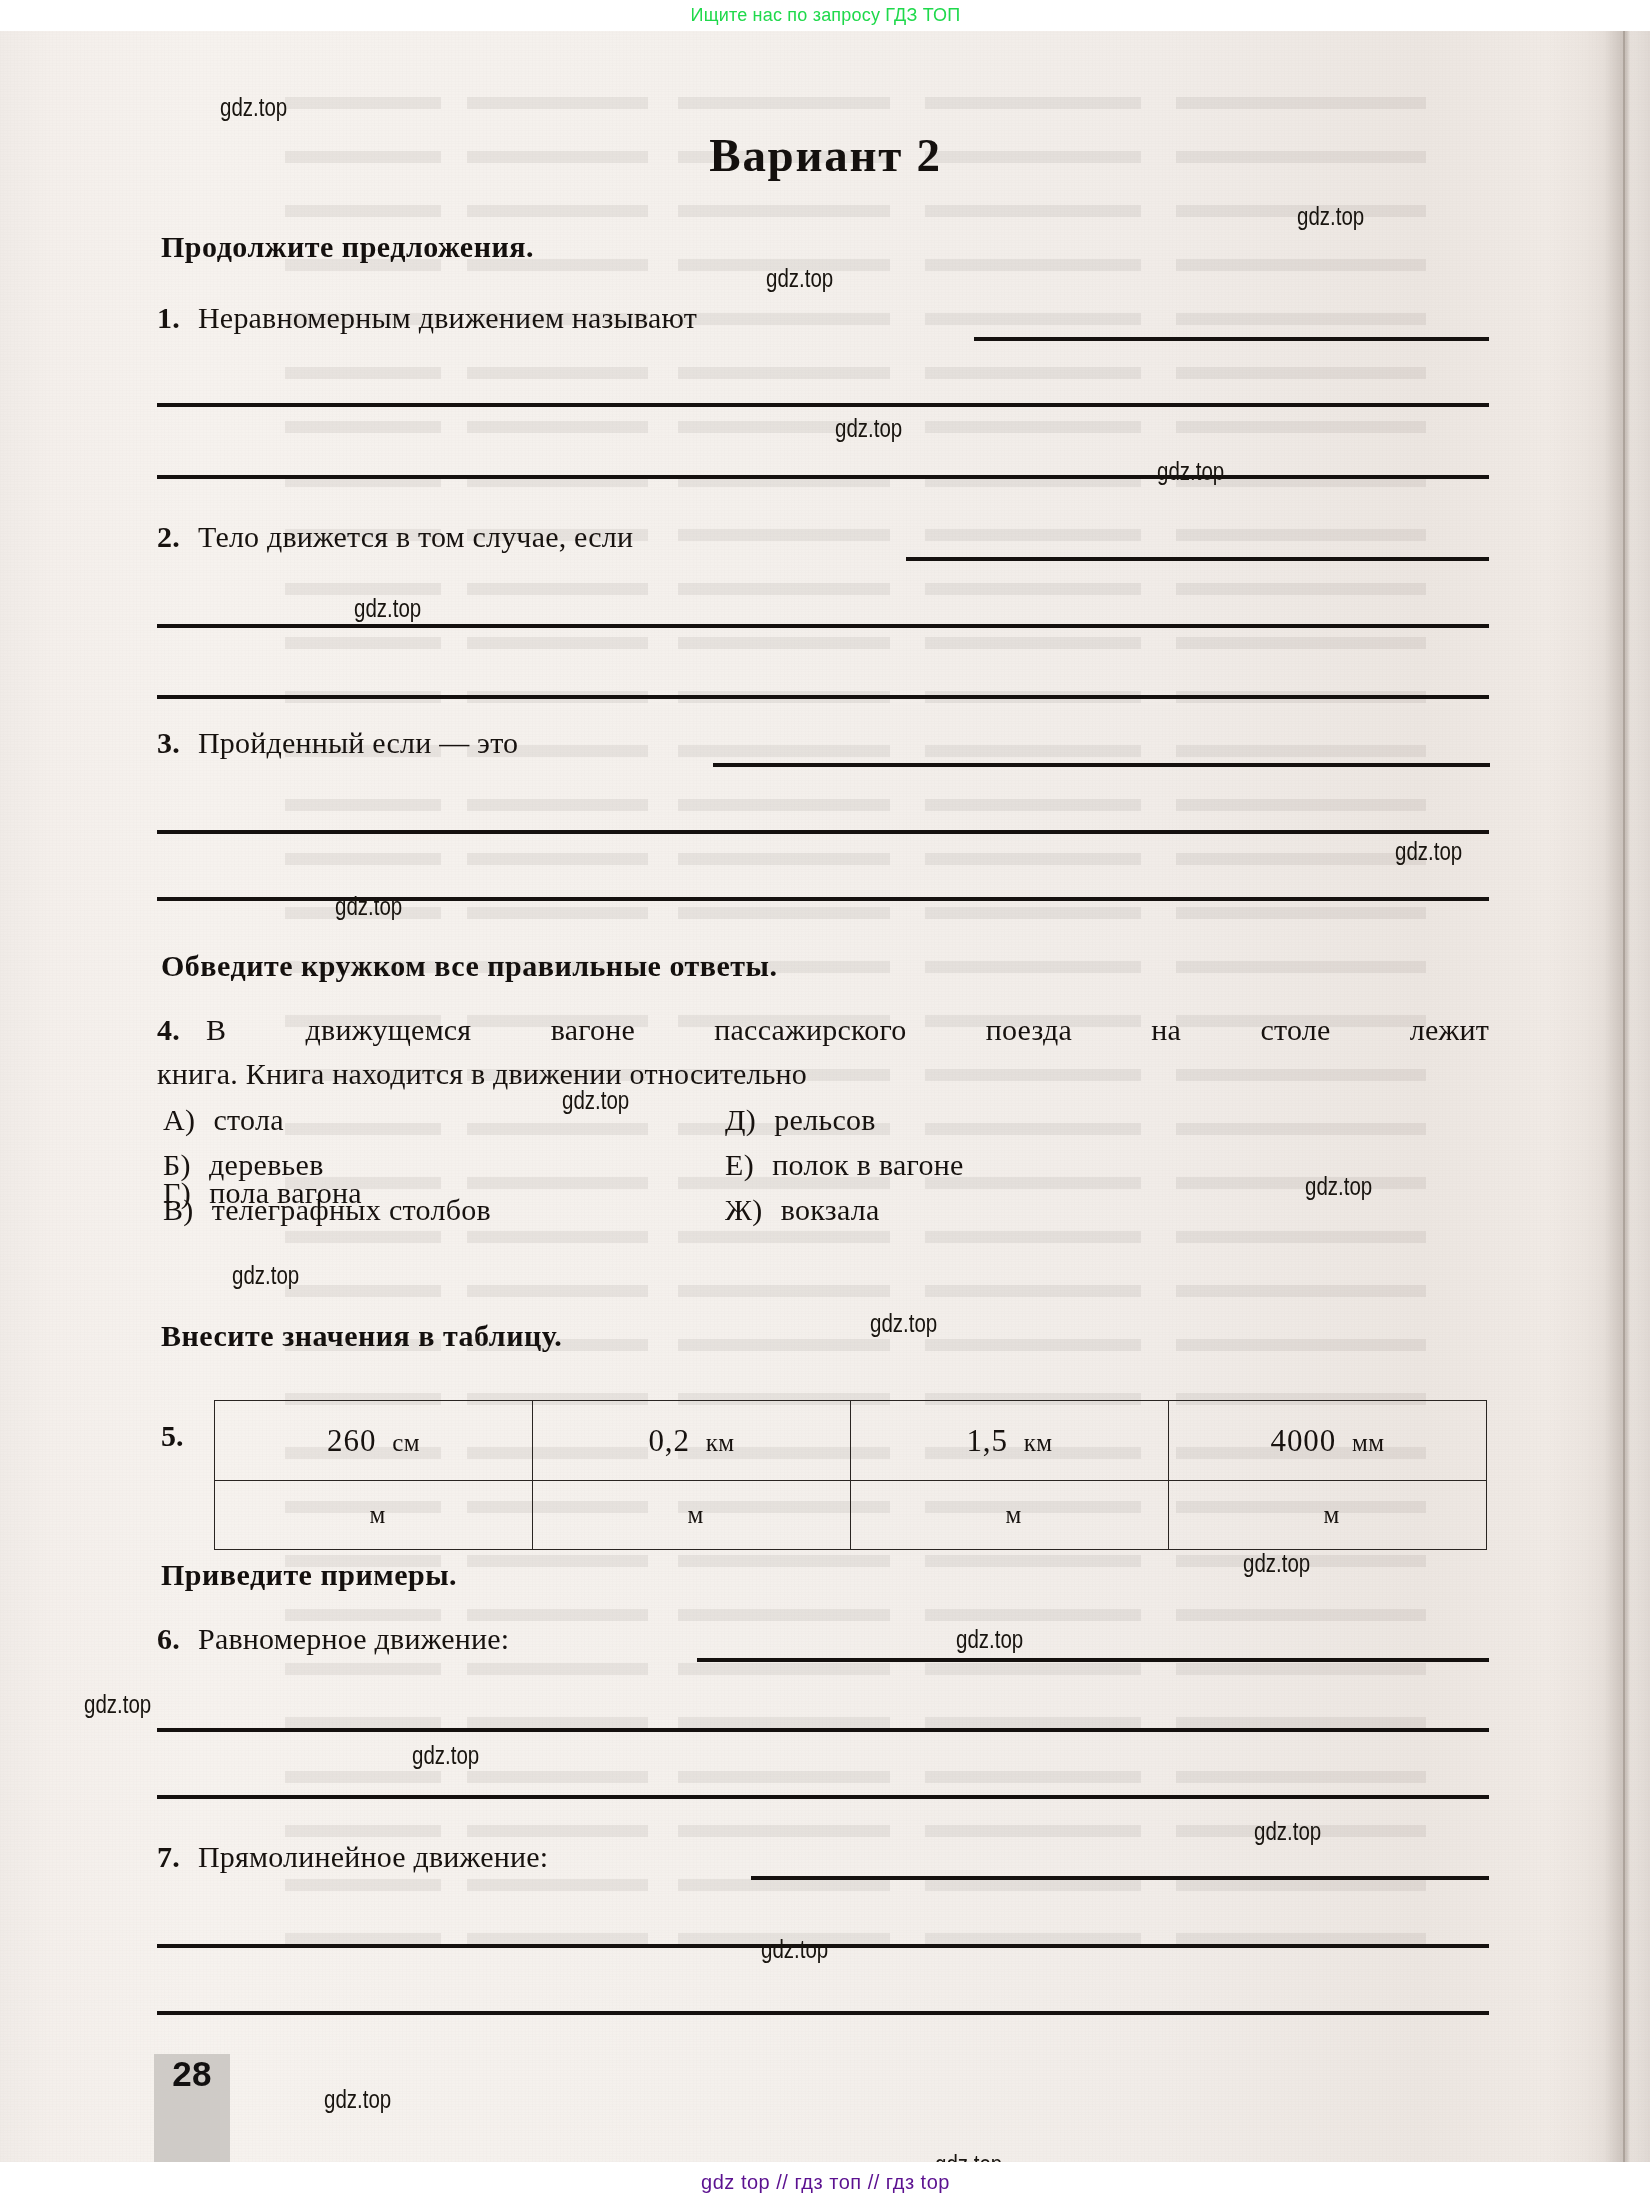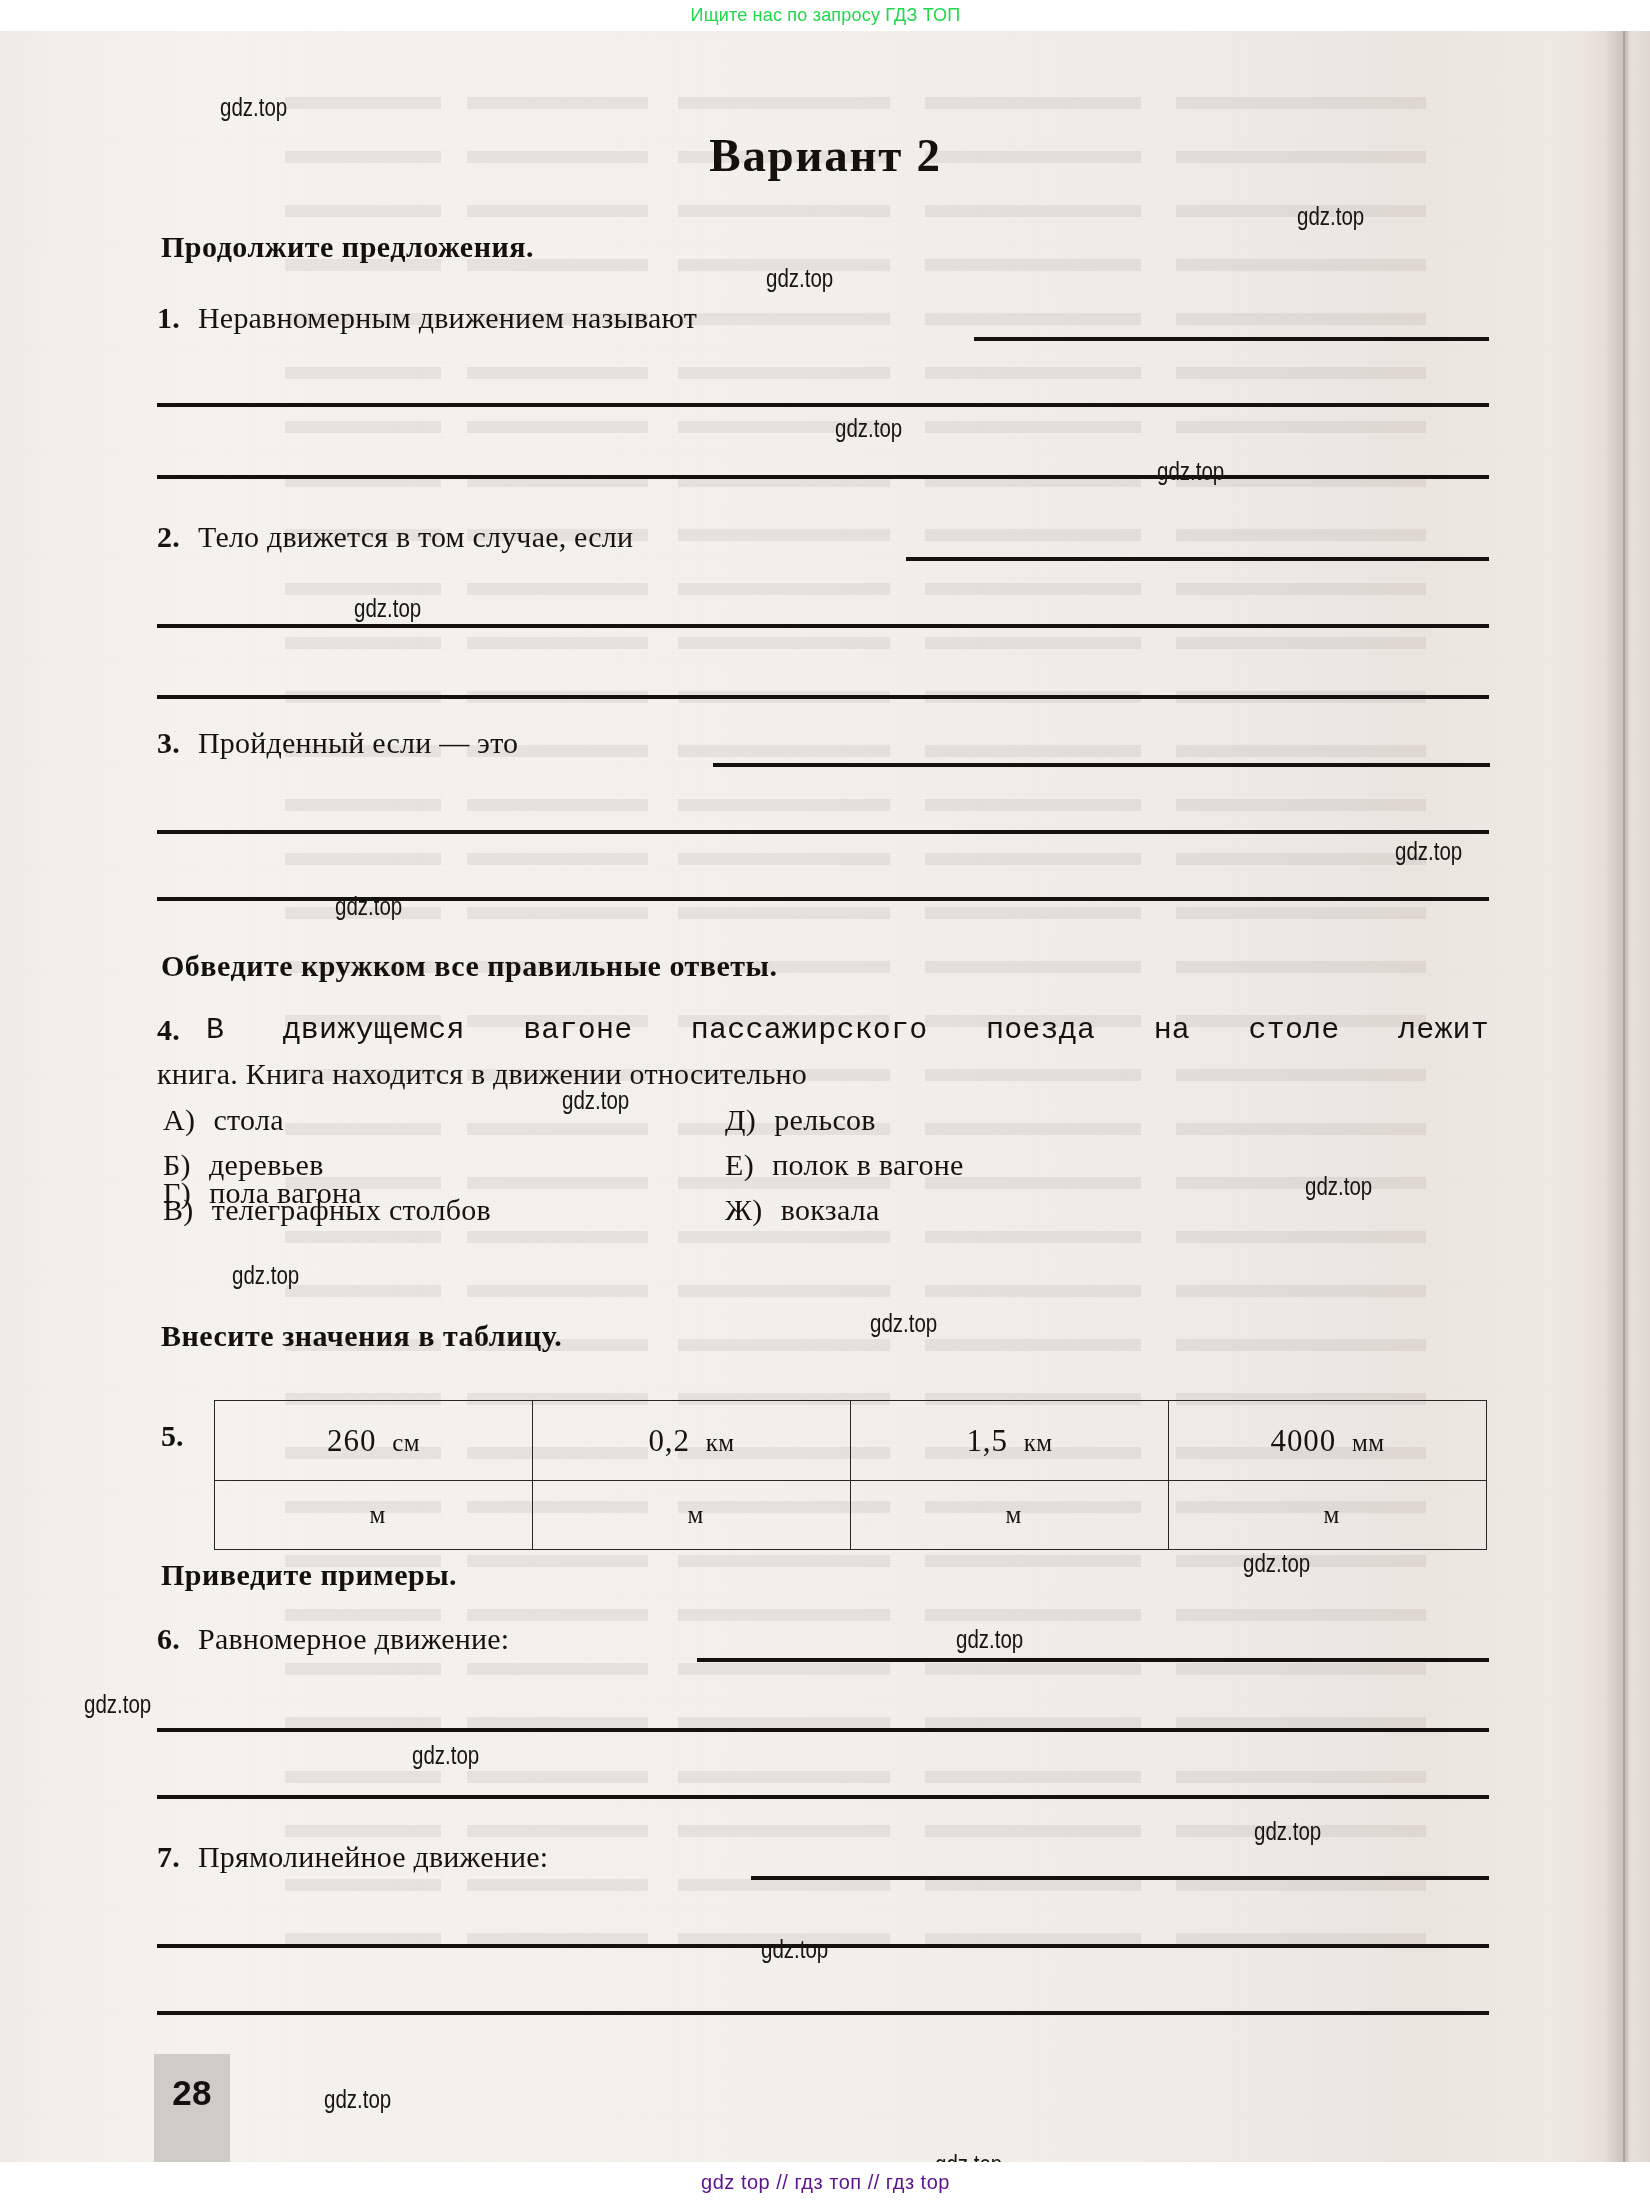--- a/index.html
+++ b/index.html
@@ -67,21 +67,21 @@
     position:absolute;font-size:30px;font-weight:bold;color:#14100e;letter-spacing:0.5px;
   }
 
   .q{
     position:absolute;font-size:30px;color:#17120f;white-space:nowrap;letter-spacing:0.2px;
   }
   .q .qnum{font-weight:bold;}
 
   .q-just{
     position:absolute;font-size:30px;color:#17120f;letter-spacing:0.2px;
-    text-align:justify;text-align-last:justify;font-family:Liberation Mono, monospace;
+    text-align:justify;text-align-last:justify;
   }
 
   
   .rule{
     position:absolute;height:3.5px;background:#15110f;
   }
 
   
   .opt{
     position:absolute;font-size:30px;color:#17120f;white-space:nowrap;letter-spacing:0.3px;
@@ -109,21 +109,21 @@
   }
 
   
   #page-number-box{
     position:absolute;left:154px;top:2023px;width:76px;height:108px;
     background:#cfcbc7;
     display:flex;align-items:flex-start;justify-content:center;
   }
   #page-number-box .pnum{
     font-family:"Liberation Sans", sans-serif;
-    font-size:35px;font-weight:bold;color:#121010;margin-top:19px;letter-spacing:0.4px;
+    font-size:35px;font-weight:bold;color:#121010;letter-spacing:0.4px;
   }
 
   
   .wm{
     position:absolute;
     font-family:"Liberation Sans", sans-serif;
     font-size:25px;color:#18140f;white-space:nowrap;
     transform:scaleX(.82);transform-origin:left center;
     pointer-events:none;
   }

